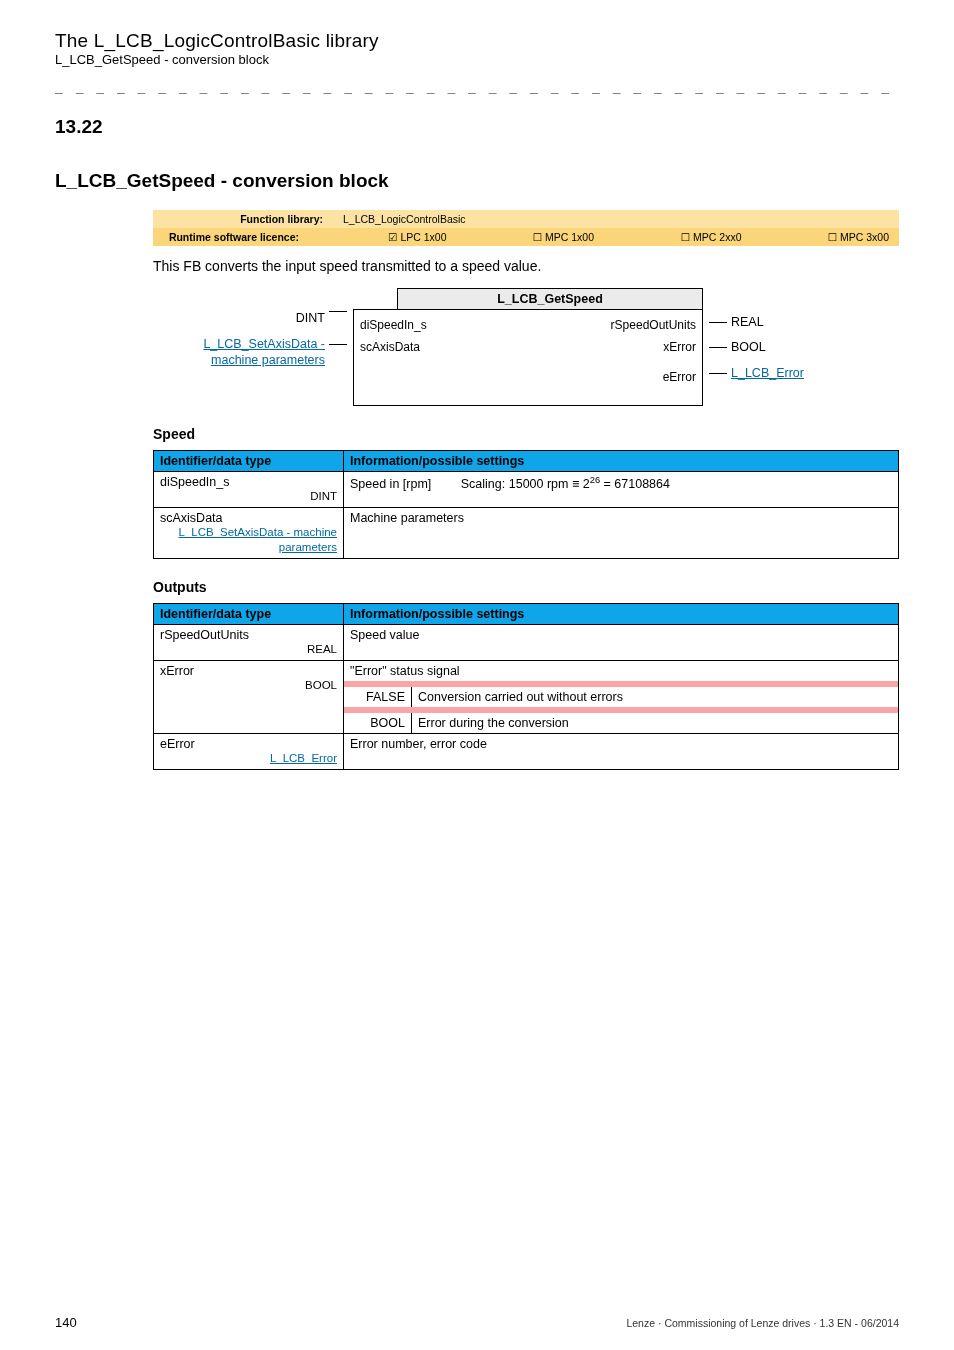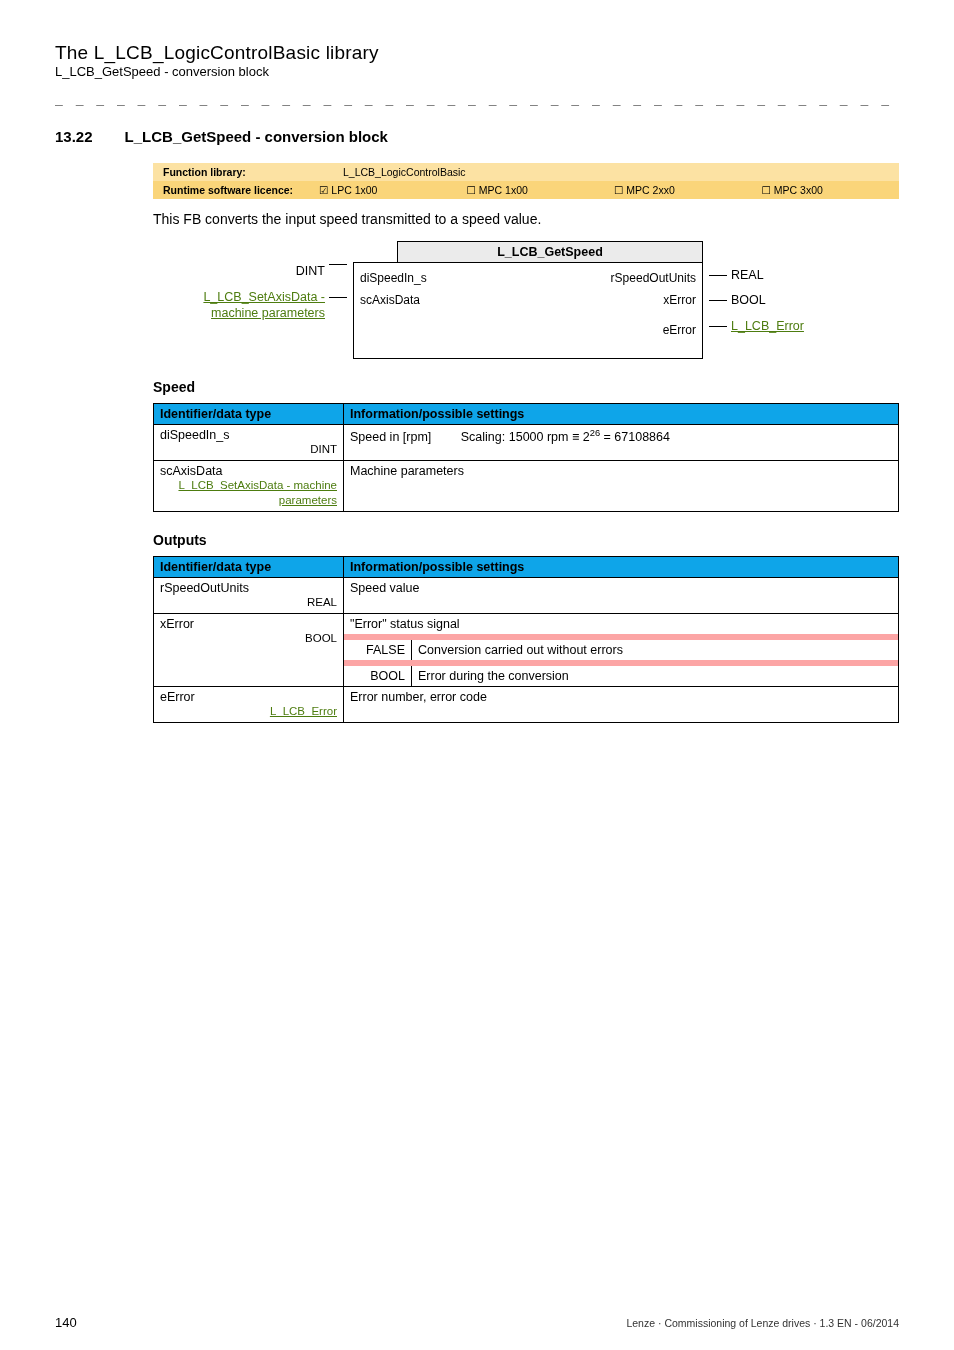--- a/index.html
+++ b/index.html
@@ -5,21 +5,21 @@
   body {
     margin: 0;
     padding: 0;
     background: #fff;
     font-family: "Segoe UI", "Myriad Pro", Arial, sans-serif;
     font-size: 13px;
     color: #000;
     width: 954px;
   }
   .page {
-    padding: 42px 55px 20px 55px;
+    padding: 30px 55px 20px 55px;
     box-sizing: border-box;
     display:flex;
     flex-direction:column;
     min-height:1350px;
   }
   .title {
     font-size: 19px;
     letter-spacing: 0.2px;
   }
   .subtitle {
@@ -31,31 +31,33 @@
     letter-spacing: 2.5px;
     white-space: nowrap;
     overflow: hidden;
     margin: 2px 0 22px 0;
     font-family: monospace;
   }
   .section-row {
     display: flex;
     gap: 32px;
     font-weight: bold;
-    font-size: 15px;
+    font-size: 19px;
     margin-bottom: 18px;
+    flex-direction: column;
   }
   .indented {
     margin-left: 98px;
   }
   .licrow {
     display: flex;
     background: #fce2a3;
     font-size: 10.5px;
     align-items:center;
+    text-align:right;
   }
   .licrow > div {
     padding: 3px 10px;
   }
   .licrow .lab { font-weight: bold; width: 160px; }
   .licrow .val { width: 150px; }
   .licrow2 { background: #fad57a; }
   .desc { margin: 12px 0 14px 0; font-size: 14px; }
 
   .diagram {
@@ -112,21 +114,21 @@
   }
   .wire-left { justify-content: flex-end; }
   .wire-right { justify-content: flex-start; }
   .wire {
     display: inline-block;
     width: 18px;
     height: 1px;
     background: #000;
     flex: 0 0 18px;
   }
-  a.link { color: #4d7c0f; text-decoration: underline; }
+  a.link { color: #0369a1; text-decoration: underline; }
   .ext-left .row1 { height: 26px; display:flex; align-items:flex-start; justify-content:flex-end; margin-top:2px;}
   .ext-left .row2 { height: 40px; }
   .ext-right .row1 { height: 22px; margin-top:2px;}
   .ext-right .row2 { height: 28px; }
   .ext-right .row3 { height: 24px; }
 
   h4.sub { font-size: 14px; margin: 20px 0 8px 0; font-weight: bold; }
 
   table.data {
     border-collapse: collapse;

